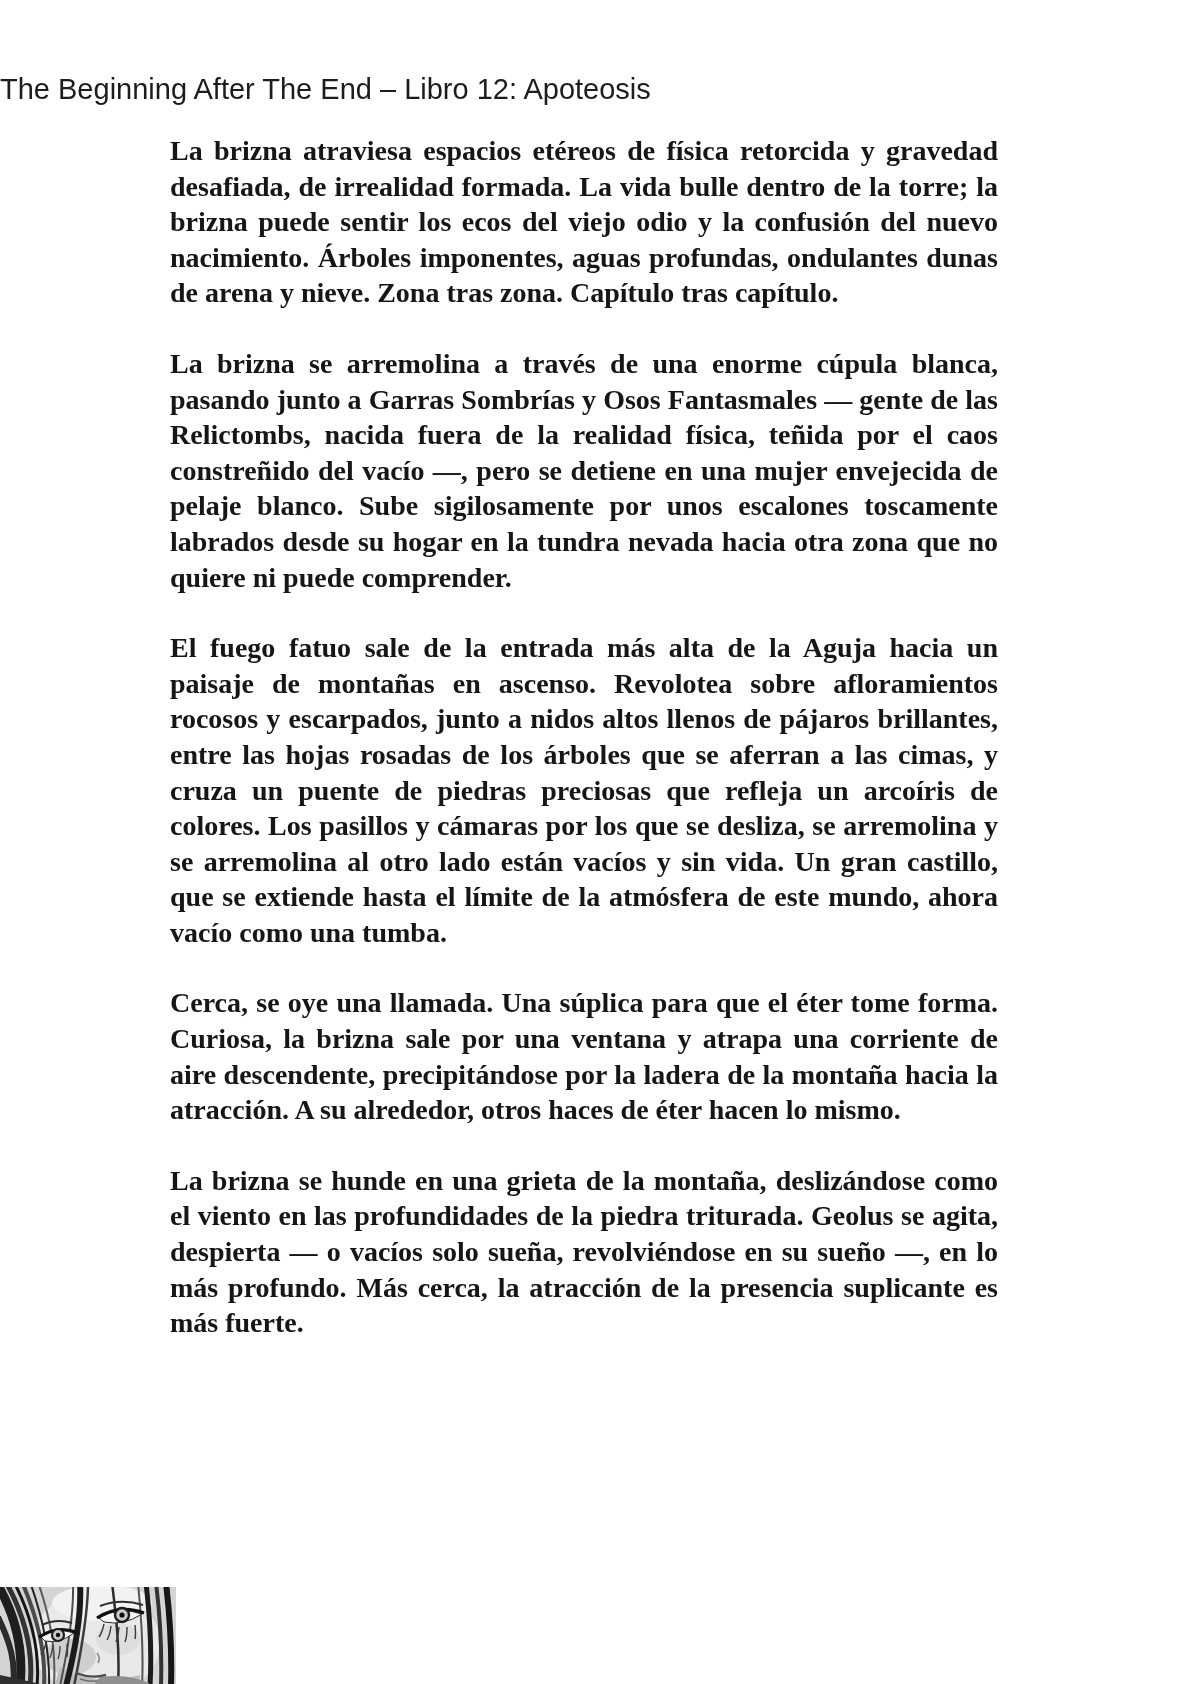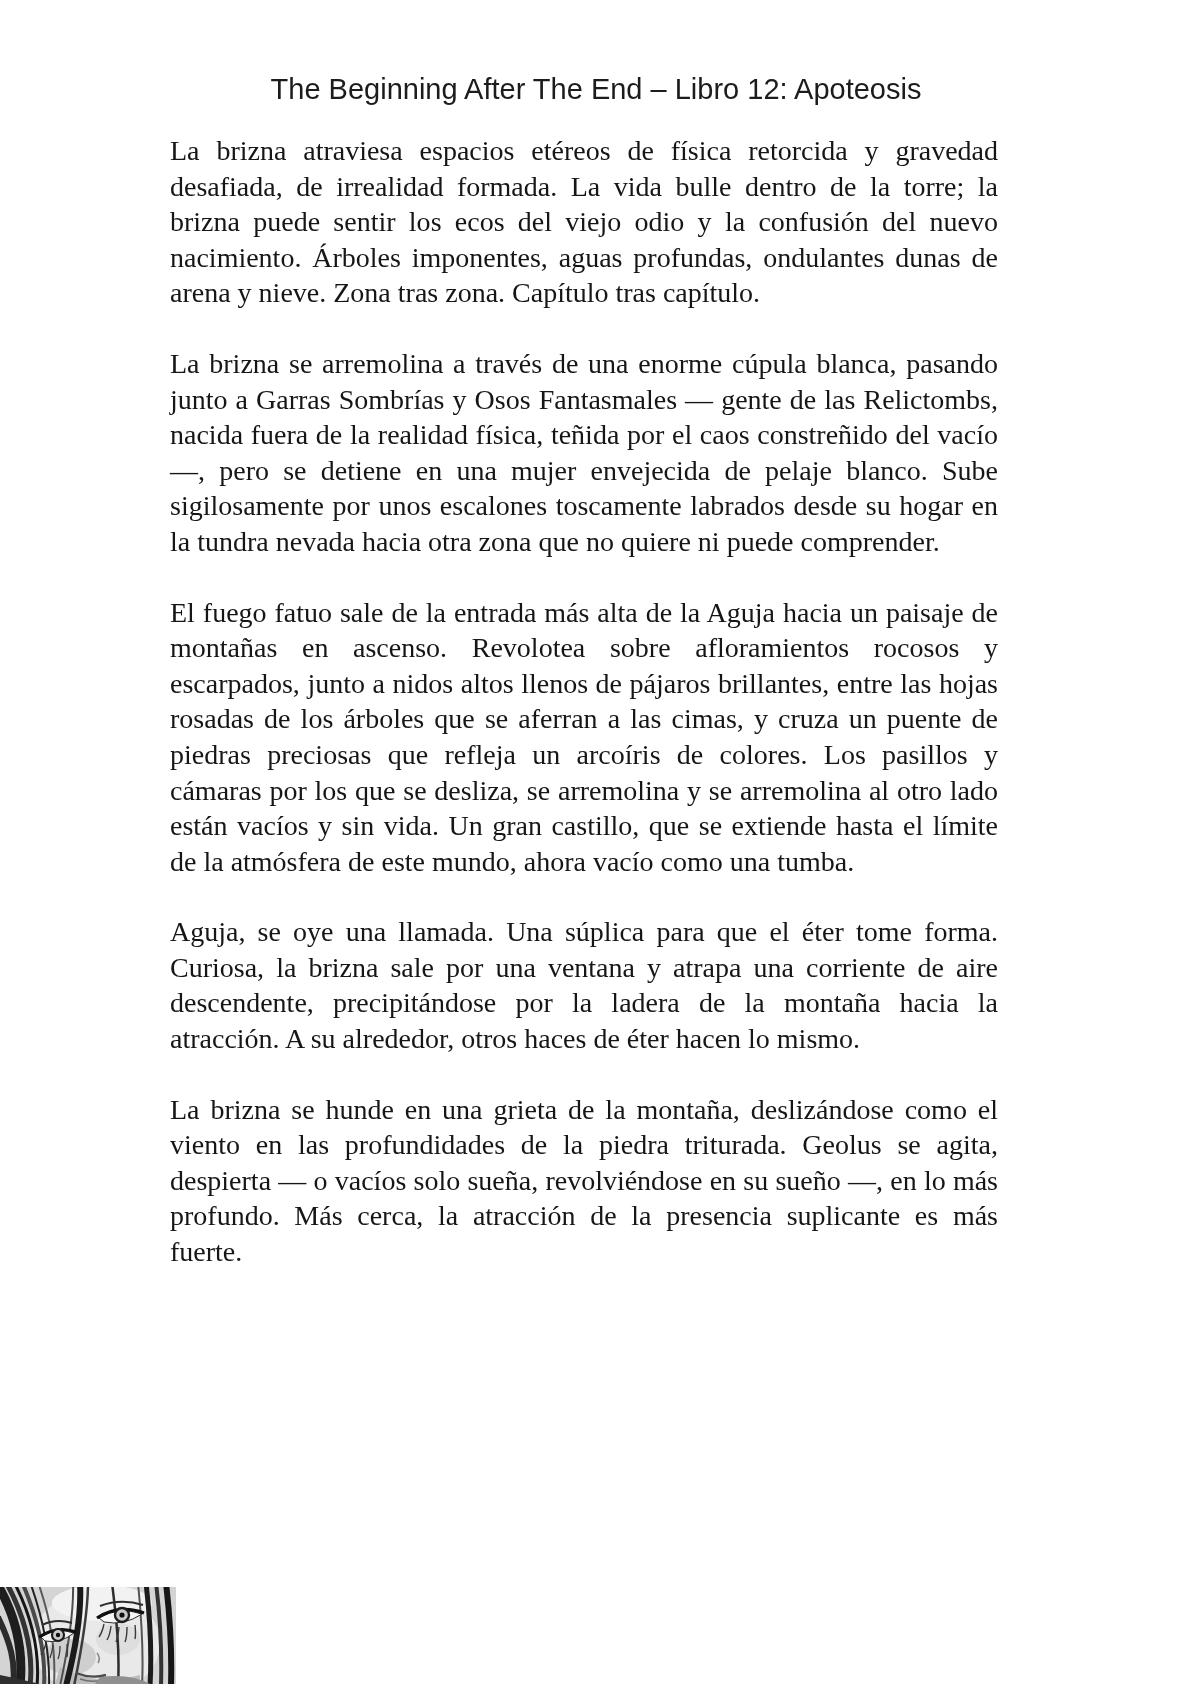--- a/index.html
+++ b/index.html
@@ -10,38 +10,38 @@
   .page {
     position: relative;
     width: 1192px;
     height: 1684px;
     background: #ffffff;
     overflow: hidden;
     color: #1b1b1b;
   }
   .doc-title {
     margin-top: 70px;
-    text-align: center;
     font-family: "Liberation Sans", sans-serif;
     font-size: 29px;
     line-height: 39px;
     color: #1c1c1c;
   }
   .doc-body {
     margin-top: 24px;
     margin-left: 170px;
     width: 828px;
     font-family: "Liberation Serif", serif;
     font-size: 28px;
     line-height: 35.6px;
     text-align: justify;
     color: #161616;
   }
   .doc-body p {
     margin: 16px 0 35px 0;
+    font-weight: bold;
   }
   .footer-art {
     position: absolute;
     left: 0;
     bottom: 0;
     width: 176px;
     height: 97px;
     display: block;
   }
 </style>
@@ -51,21 +51,21 @@
 <div class="page">
 
   <div class="doc-title">
     <div>The Beginning After The End – Libro 12: Apoteosis</div>
   </div>
 
   <div class="doc-body">
     <p>La brizna atraviesa espacios etéreos de física retorcida y gravedad desafiada, de irrealidad formada. La vida bulle dentro de la torre; la brizna puede sentir los ecos del viejo odio y la confusión del nuevo nacimiento. Árboles imponentes, aguas profundas, ondulantes dunas de arena y nieve. Zona tras zona. Capítulo tras capítulo.</p>
     <p>La brizna se arremolina a través de una enorme cúpula blanca, pasando junto a Garras Sombrías y Osos Fantasmales — gente de las Relictombs, nacida fuera de la realidad física, teñida por el caos constreñido del vacío —, pero se detiene en una mujer envejecida de pelaje blanco. Sube sigilosamente por unos escalones toscamente labrados desde su hogar en la tundra nevada hacia otra zona que no quiere ni puede comprender.</p>
     <p>El fuego fatuo sale de la entrada más alta de la Aguja hacia un paisaje de montañas en ascenso. Revolotea sobre afloramientos rocosos y escarpados, junto a nidos altos llenos de pájaros brillantes, entre las hojas rosadas de los árboles que se aferran a las cimas, y cruza un puente de piedras preciosas que refleja un arcoíris de colores. Los pasillos y cámaras por los que se desliza, se arremolina y se arremolina al otro lado están vacíos y sin vida. Un gran castillo, que se extiende hasta el límite de la atmósfera de este mundo, ahora vacío como una tumba.</p>
-    <p>Aguja, se oye una llamada. Una súplica para que el éter tome forma. Curiosa, la brizna sale por una ventana y atrapa una corriente de aire descendente, precipitándose por la ladera de la montaña hacia la atracción. A su alrededor, otros haces de éter hacen lo mismo.</p>
+    <p>Cerca, se oye una llamada. Una súplica para que el éter tome forma. Curiosa, la brizna sale por una ventana y atrapa una corriente de aire descendente, precipitándose por la ladera de la montaña hacia la atracción. A su alrededor, otros haces de éter hacen lo mismo.</p>
     <p>La brizna se hunde en una grieta de la montaña, deslizándose como el viento en las profundidades de la piedra triturada. Geolus se agita, despierta — o vacíos solo sueña, revolviéndose en su sueño —, en lo más profundo. Más cerca, la atracción de la presencia suplicante es más fuerte.</p>
   </div>
 
   <svg class="footer-art" viewBox="0 0 176 97" xmlns="http://www.w3.org/2000/svg" preserveAspectRatio="none">
 
     <rect x="0" y="0" width="176" height="97" fill="#d4d4d4"></rect>
 
     <ellipse cx="96" cy="56" rx="64" ry="52" fill="#e9e9e9"></ellipse>
     <ellipse cx="102" cy="16" rx="50" ry="18" fill="#f2f2f2"></ellipse>
 

